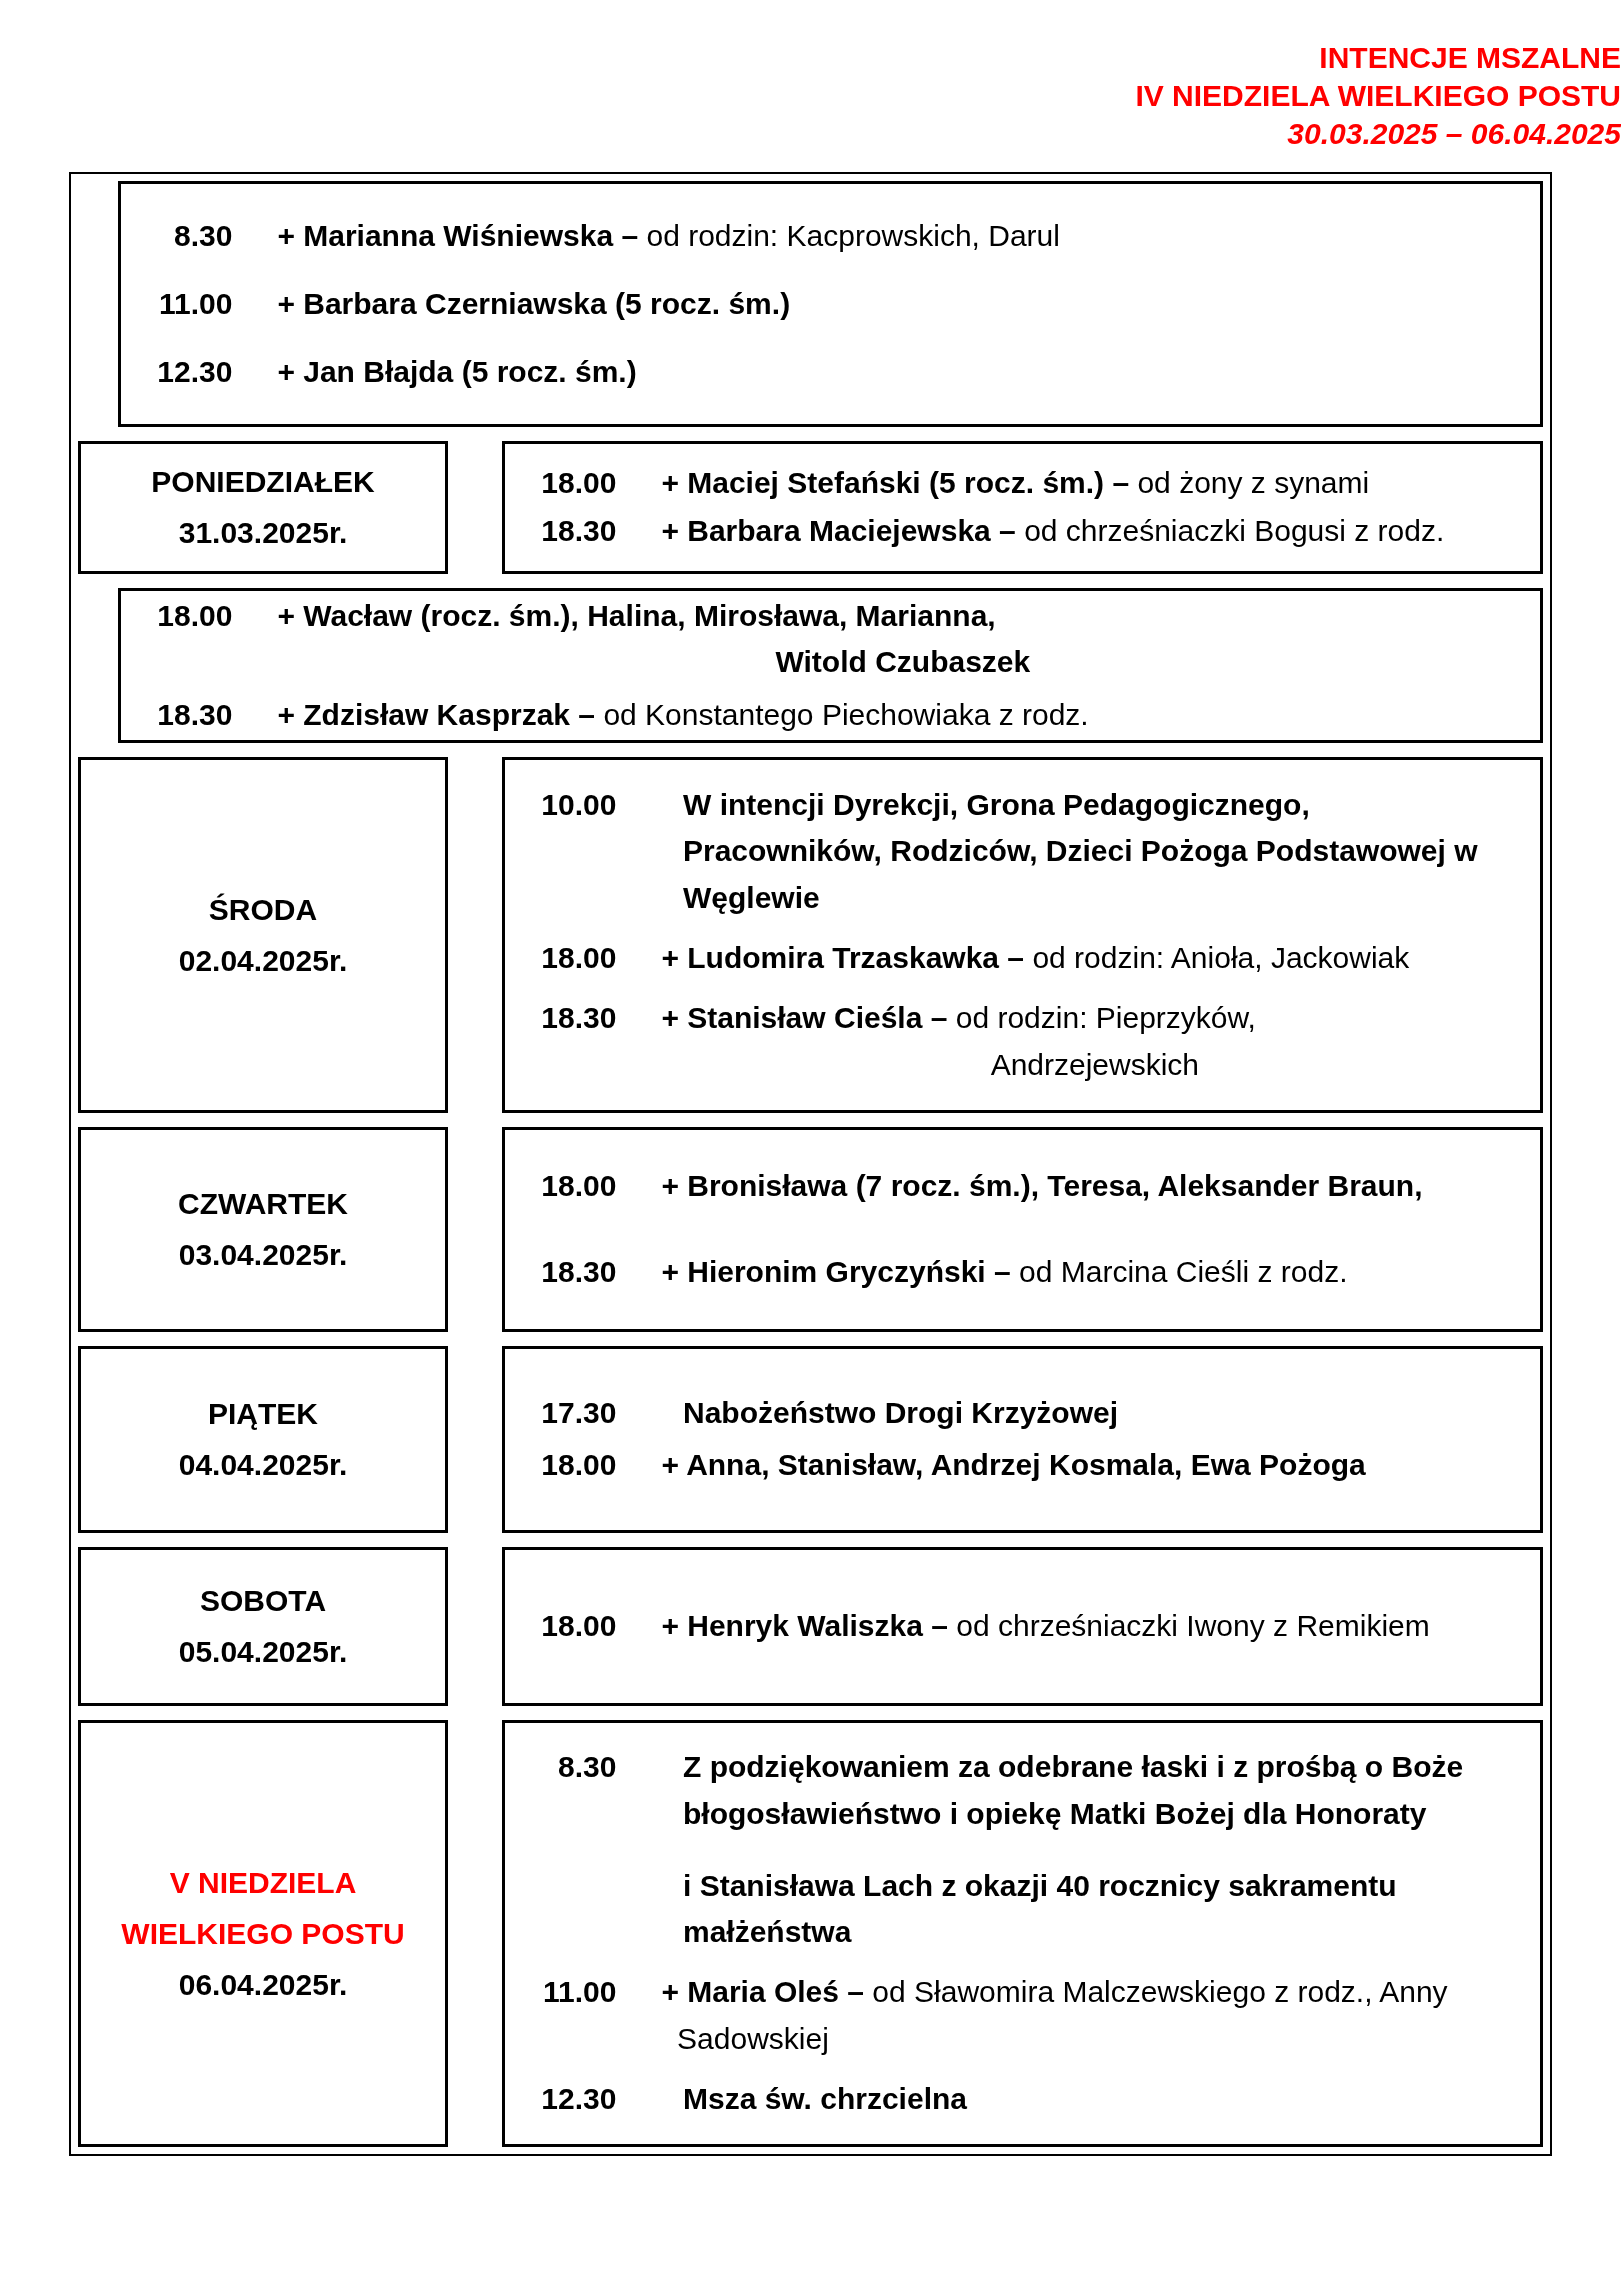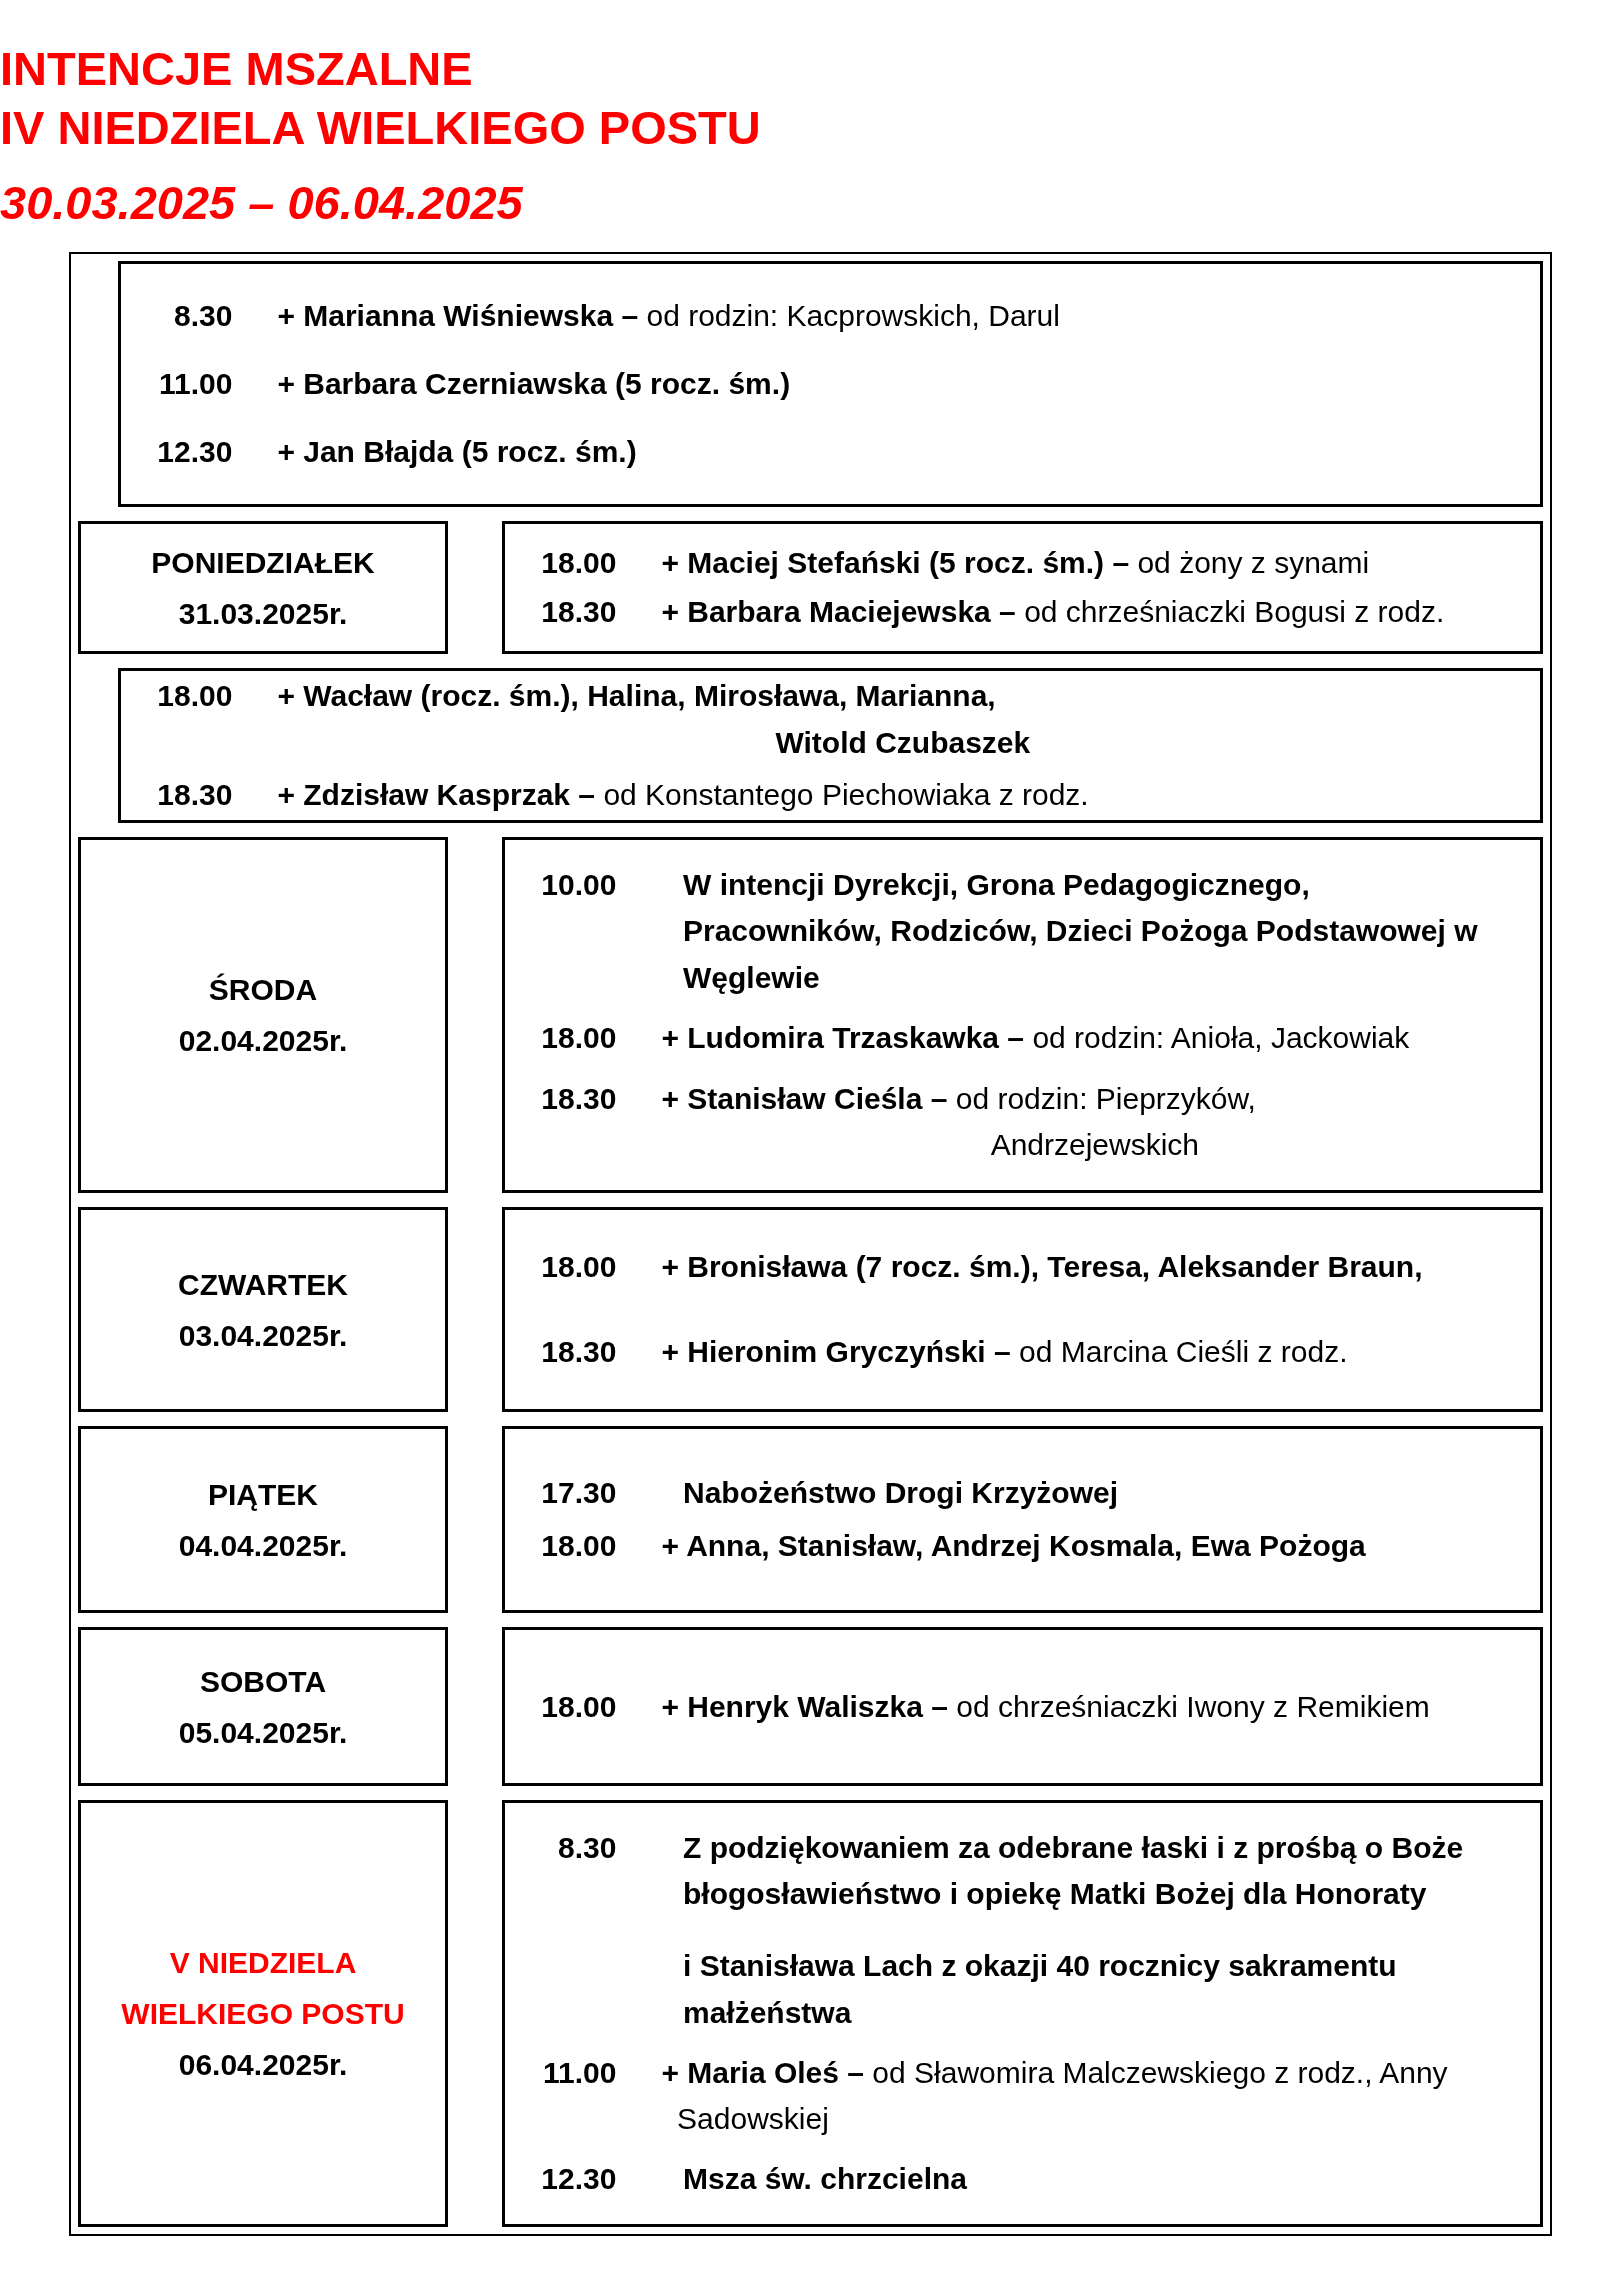--- a/index.html
+++ b/index.html
@@ -7,27 +7,27 @@
     position:relative;
     width:1621px;height:2293px;
     background:#fff;
     font-family:"Liberation Sans", sans-serif;
     color:var(--ink,#000);
     overflow:hidden;
   }
   
   .title{
     padding-top:39px;
-    text-align:left;
+    text-align:right;
     color:var(--accent,#ff0000);
     font-weight:700;
-    font-size:47px;
+    font-size:30px;
     line-height:1.26;
   }
-  .title .l3{font-style:italic;margin-top:16px;}
+  .title .l3{font-style:italic;}
   
   .tbl{
     margin:19.6px 69px 0 69px;
     border:2.9px solid var(--line,#000);
   }
   .row{display:flex;}
   .cell{padding:6.9px;box-sizing:border-box;}
   .cell.day{flex:0 0 384px;width:384px;}
   .cell.int{flex:1 1 auto;min-width:0;}
   .box{

